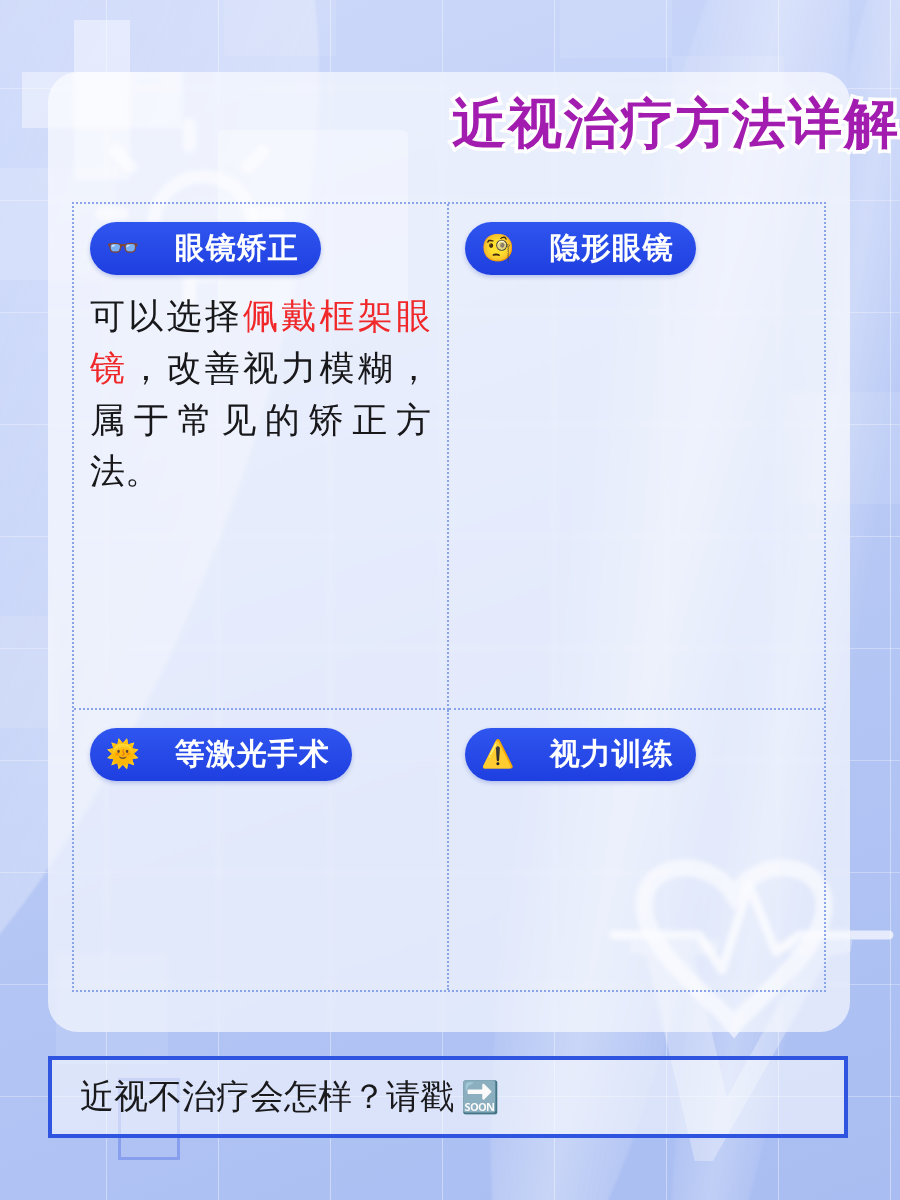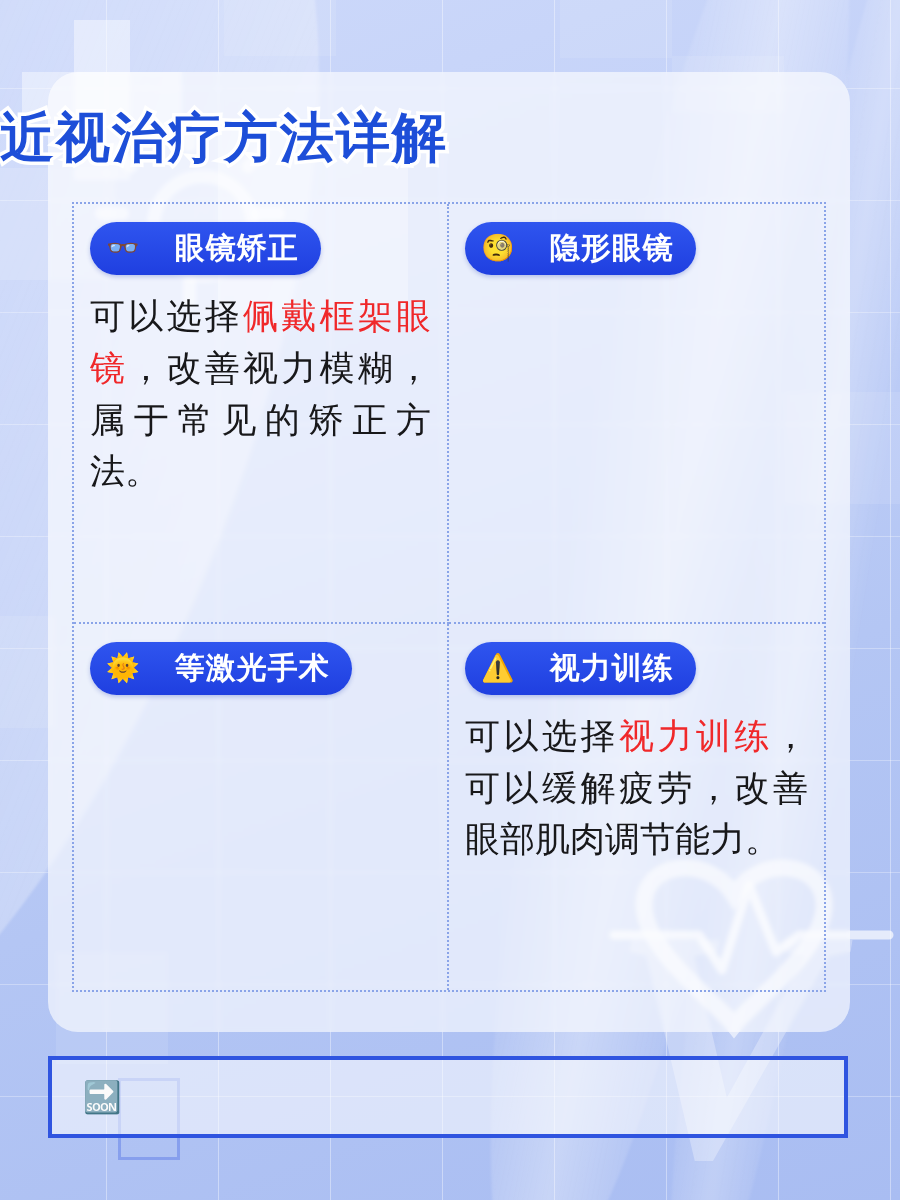--- a/index.html
+++ b/index.html
@@ -81,24 +81,24 @@
     background:rgba(255,255,255,.62);
     border-radius:30px;
     backdrop-filter:blur(2px);
   }
   .panel-inner-ghost{
     position:absolute;left:170px;top:58px;width:190px;height:180px;
     background:rgba(255,255,255,.30);border-radius:6px;
   }
 
   .title{
-    position:absolute;left:0;right:0;top:102px;
-    text-align:left;
+    position:absolute;left:0;right:0;top:88px;
+    text-align:right;
     font-size:54px;font-weight:700;letter-spacing:2px;
-    color:#1d4ed8;
+    color:#a21caf;
     -webkit-text-stroke:7px #ffffff;
     paint-order:stroke fill;
     font-family:"DejaVu Sans","Liberation Sans",sans-serif;
   }
 
   
   .cards{
     position:absolute;left:72px;top:202px;width:754px;height:790px;
     border:2px dotted #8aa4e8;
     box-sizing:border-box;
@@ -234,21 +234,21 @@
       <span class="emo">🌞</span>
       <span class="ptxt">等激光手术</span>
     </div>
   </div>
 
   <div class="cell c4">
     <div class="pill">
       <span class="emo">⚠️</span>
       <span class="ptxt">视力训练</span>
     </div>
-    <div class="body justify"><span>可以选择</span><span class="hl">视力训练</span><span>，可以缓解疲劳，改善眼部肌肉调节能力。</span></div>
   </div>
 </div>
 
 <div class="footer">
   <div class="footer-text">
+    <span>近视不治疗会怎样？请戳</span>
     <span class="soon">🔜</span>
   </div>
 </div>
 
 </body></html>

